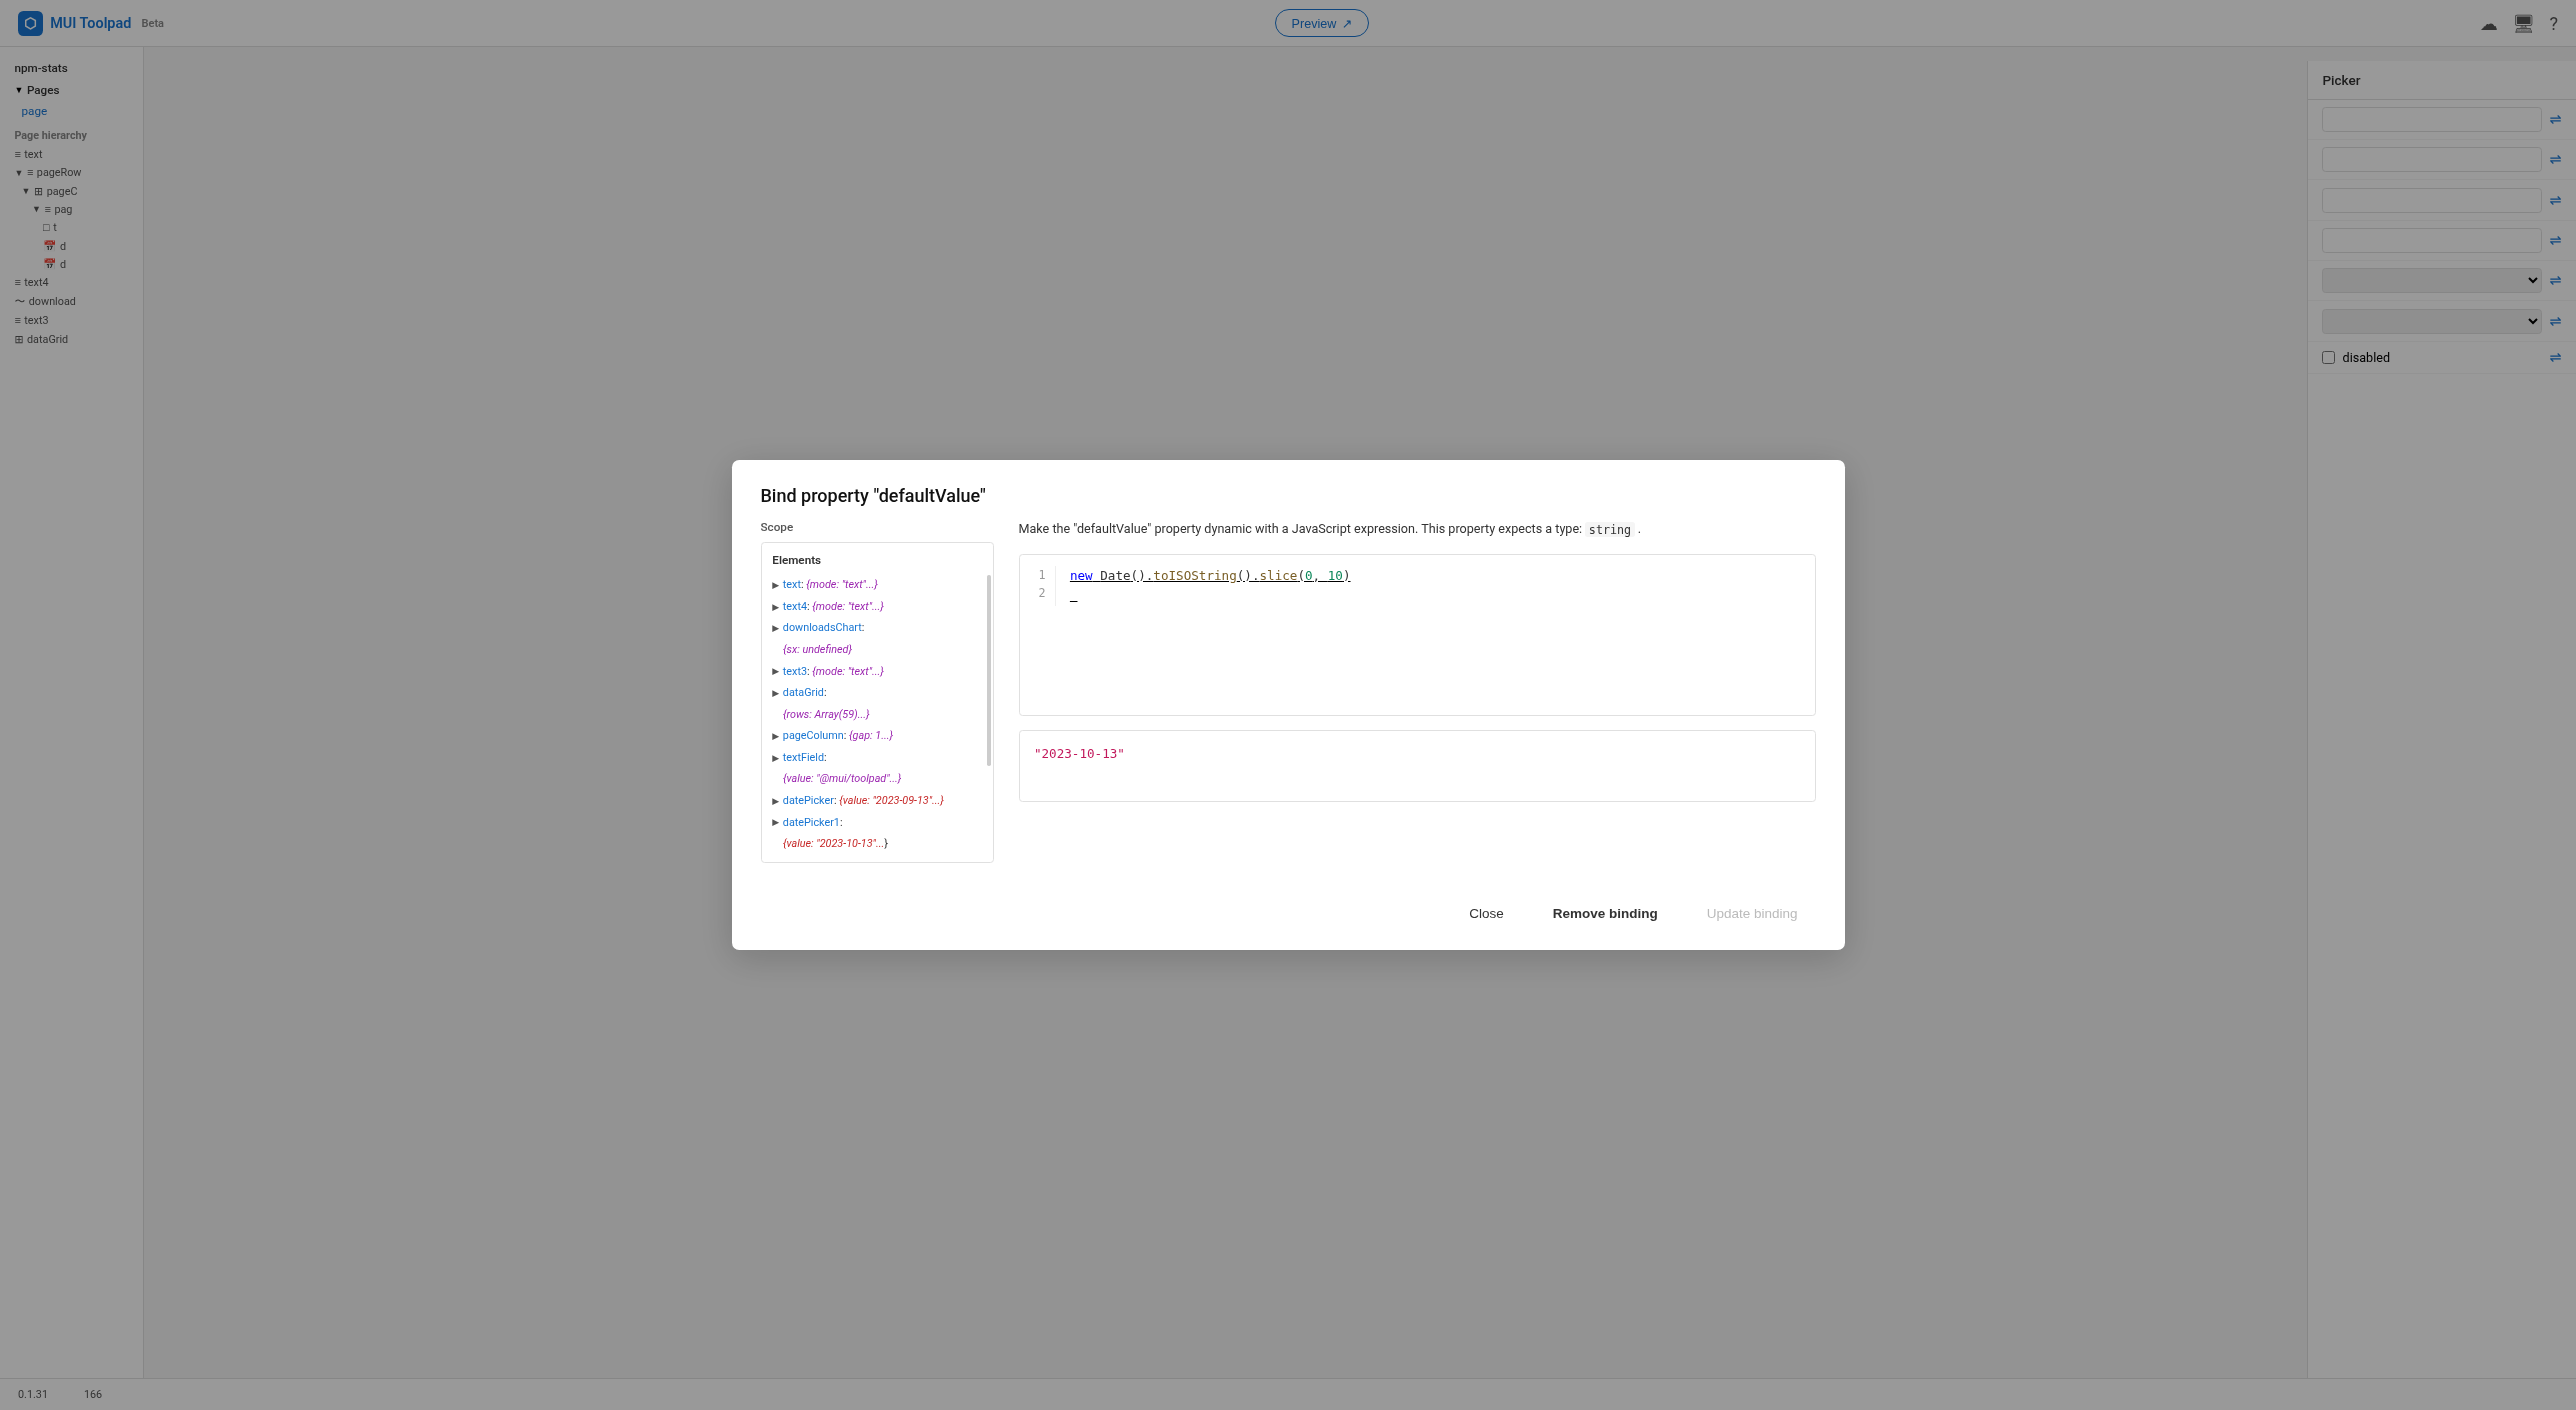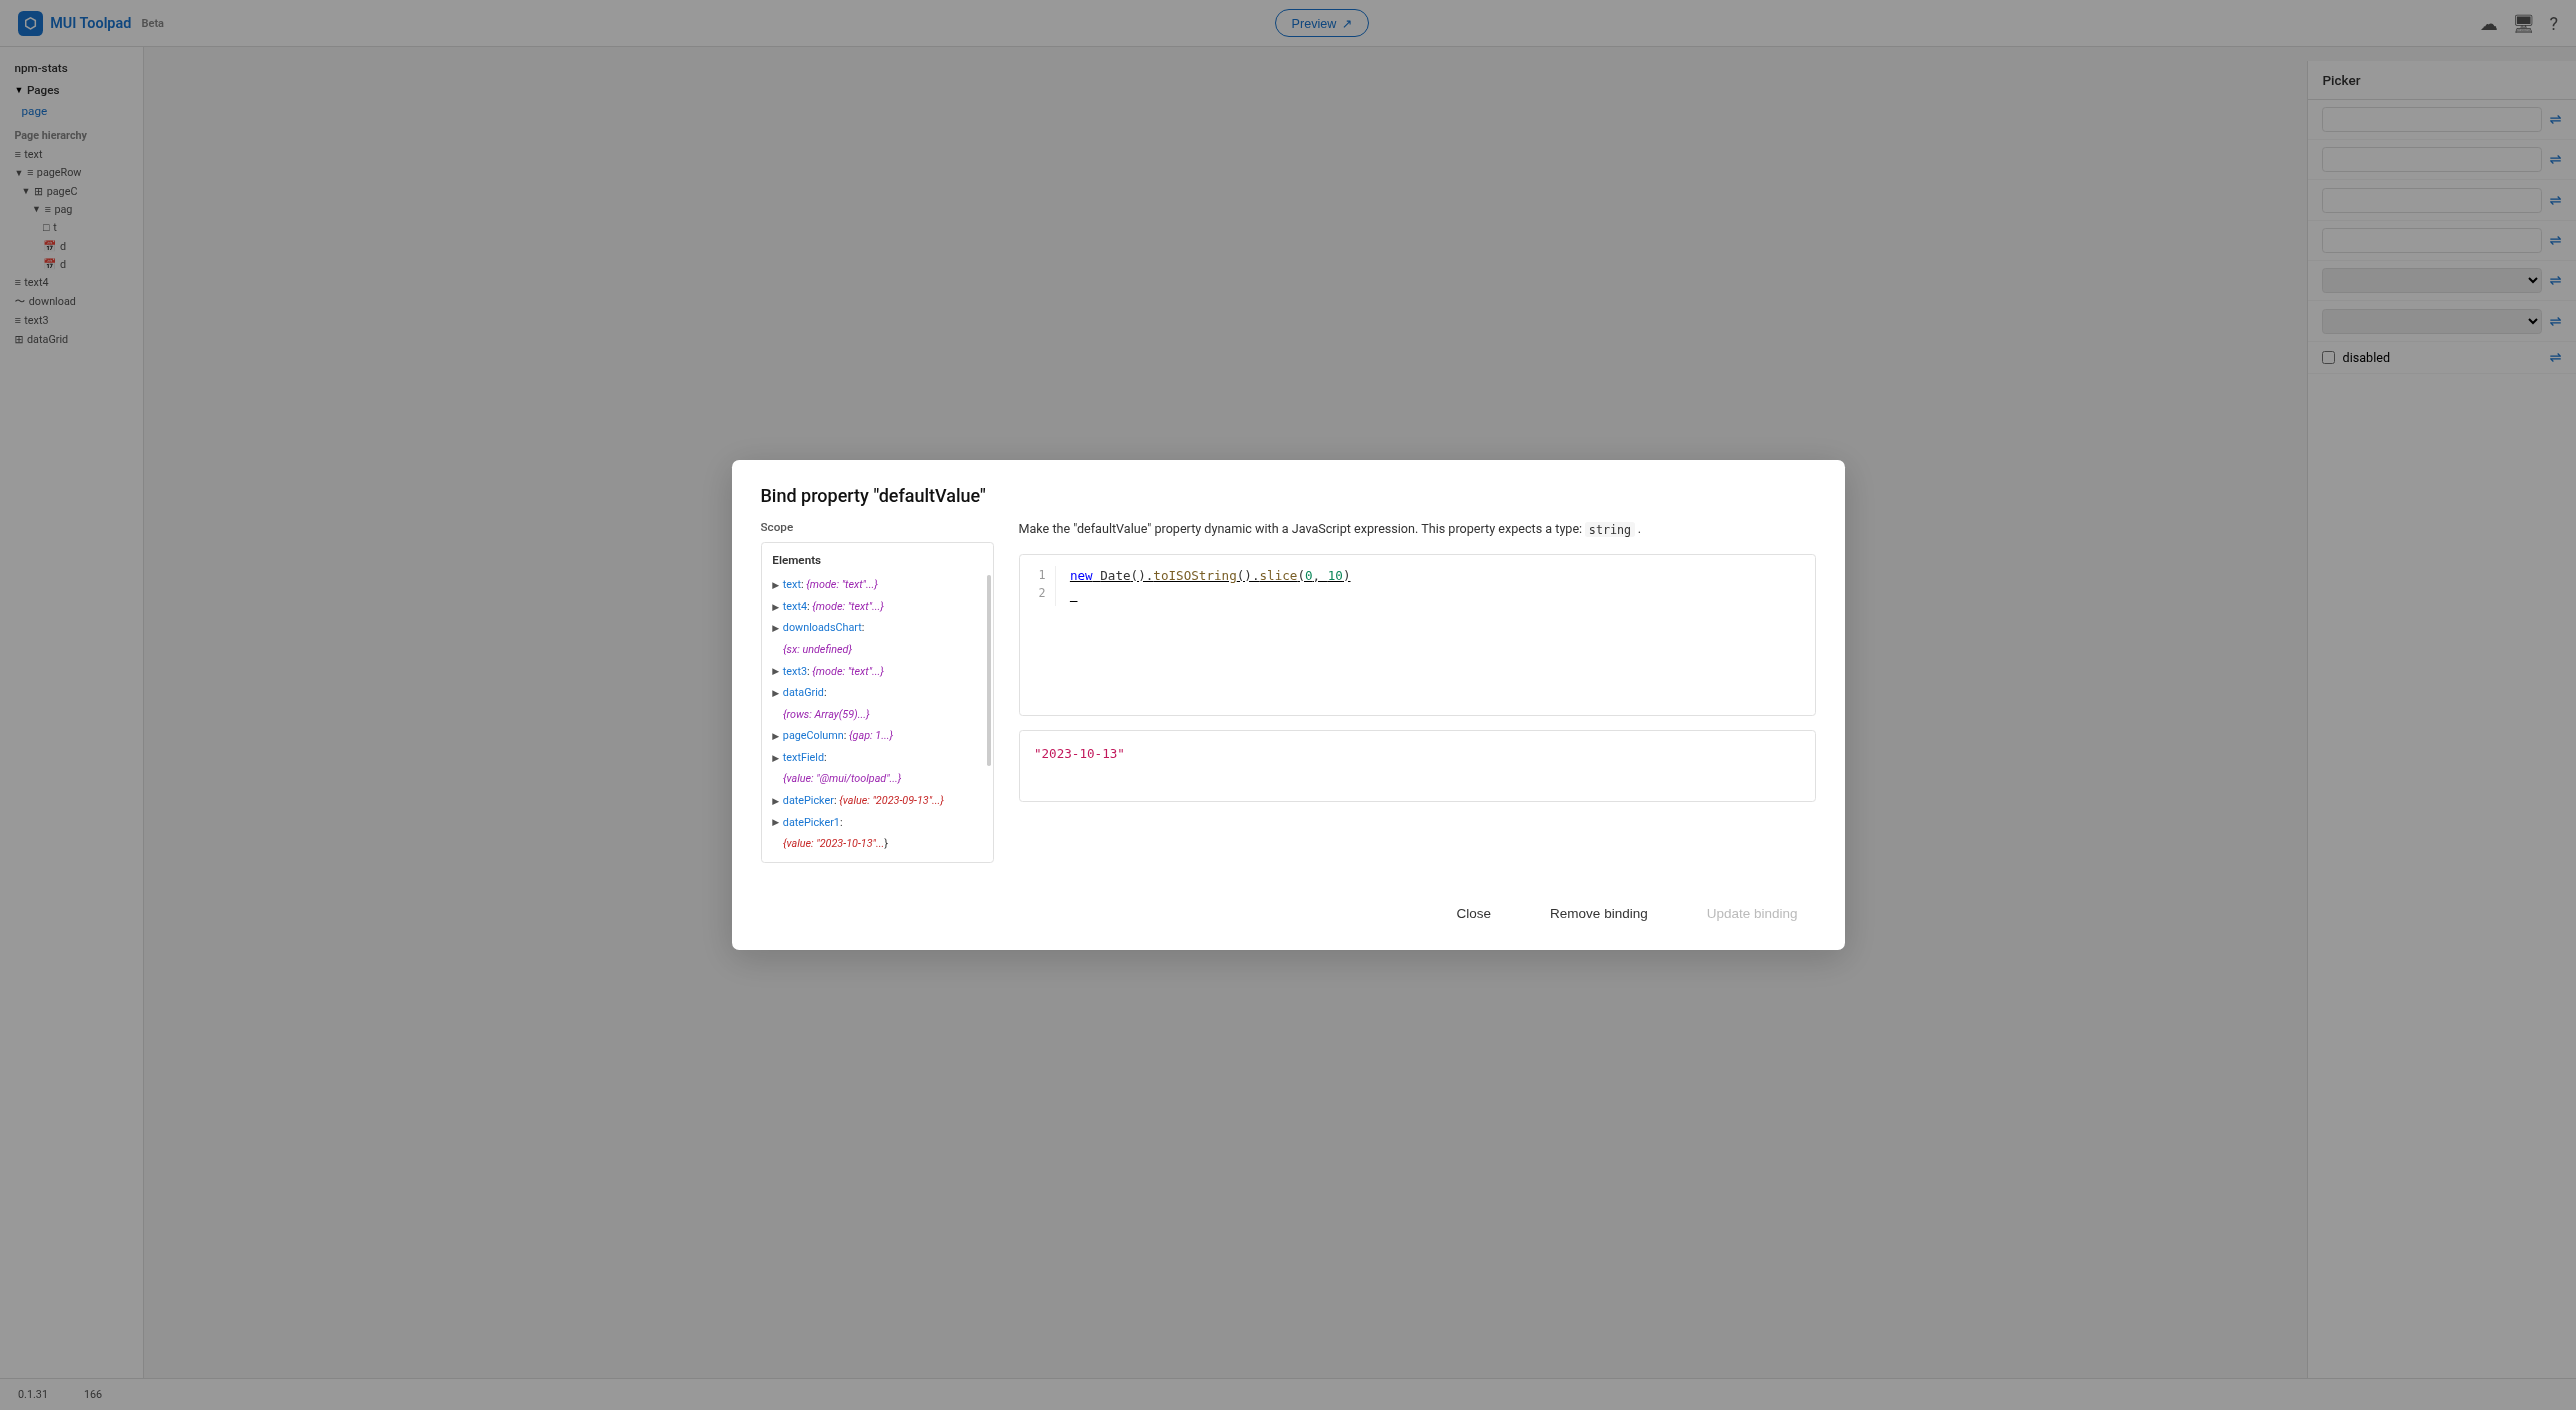--- a/index.html
+++ b/index.html
@@ -294,41 +294,42 @@
       color: #c2185b;
       font-family: 'Consolas', 'Monaco', monospace;
       font-size: 12.6px;
     }
 
     
     .modal-footer {
       display: flex;
       justify-content: flex-end;
       padding: 14.4px 29px 21.5px;
-      gap: 23px;
+      gap: 13px;
       align-items: flex-end;
       margin-left: 44px;
     }
     .btn-close {
       background: none;
       border: none;
       padding: 7.2px 18px;
       font-size: 13.5px;
       color: #333;
       cursor: pointer;
       border-radius: 3.6px;
     }
     .btn-remove {
       background: none;
       border: none;
       padding: 7.2px 18px;
       font-size: 13.5px;
       color: #333;
       cursor: pointer;
       border-radius: 3.6px;
+      font-weight: bold;
     }
     .btn-update {
       background: none;
       border: none;
       padding: 7.2px 18px;
       font-size: 13.5px;
       color: #bbb;
       cursor: default;
       border-radius: 3.6px;
     }

